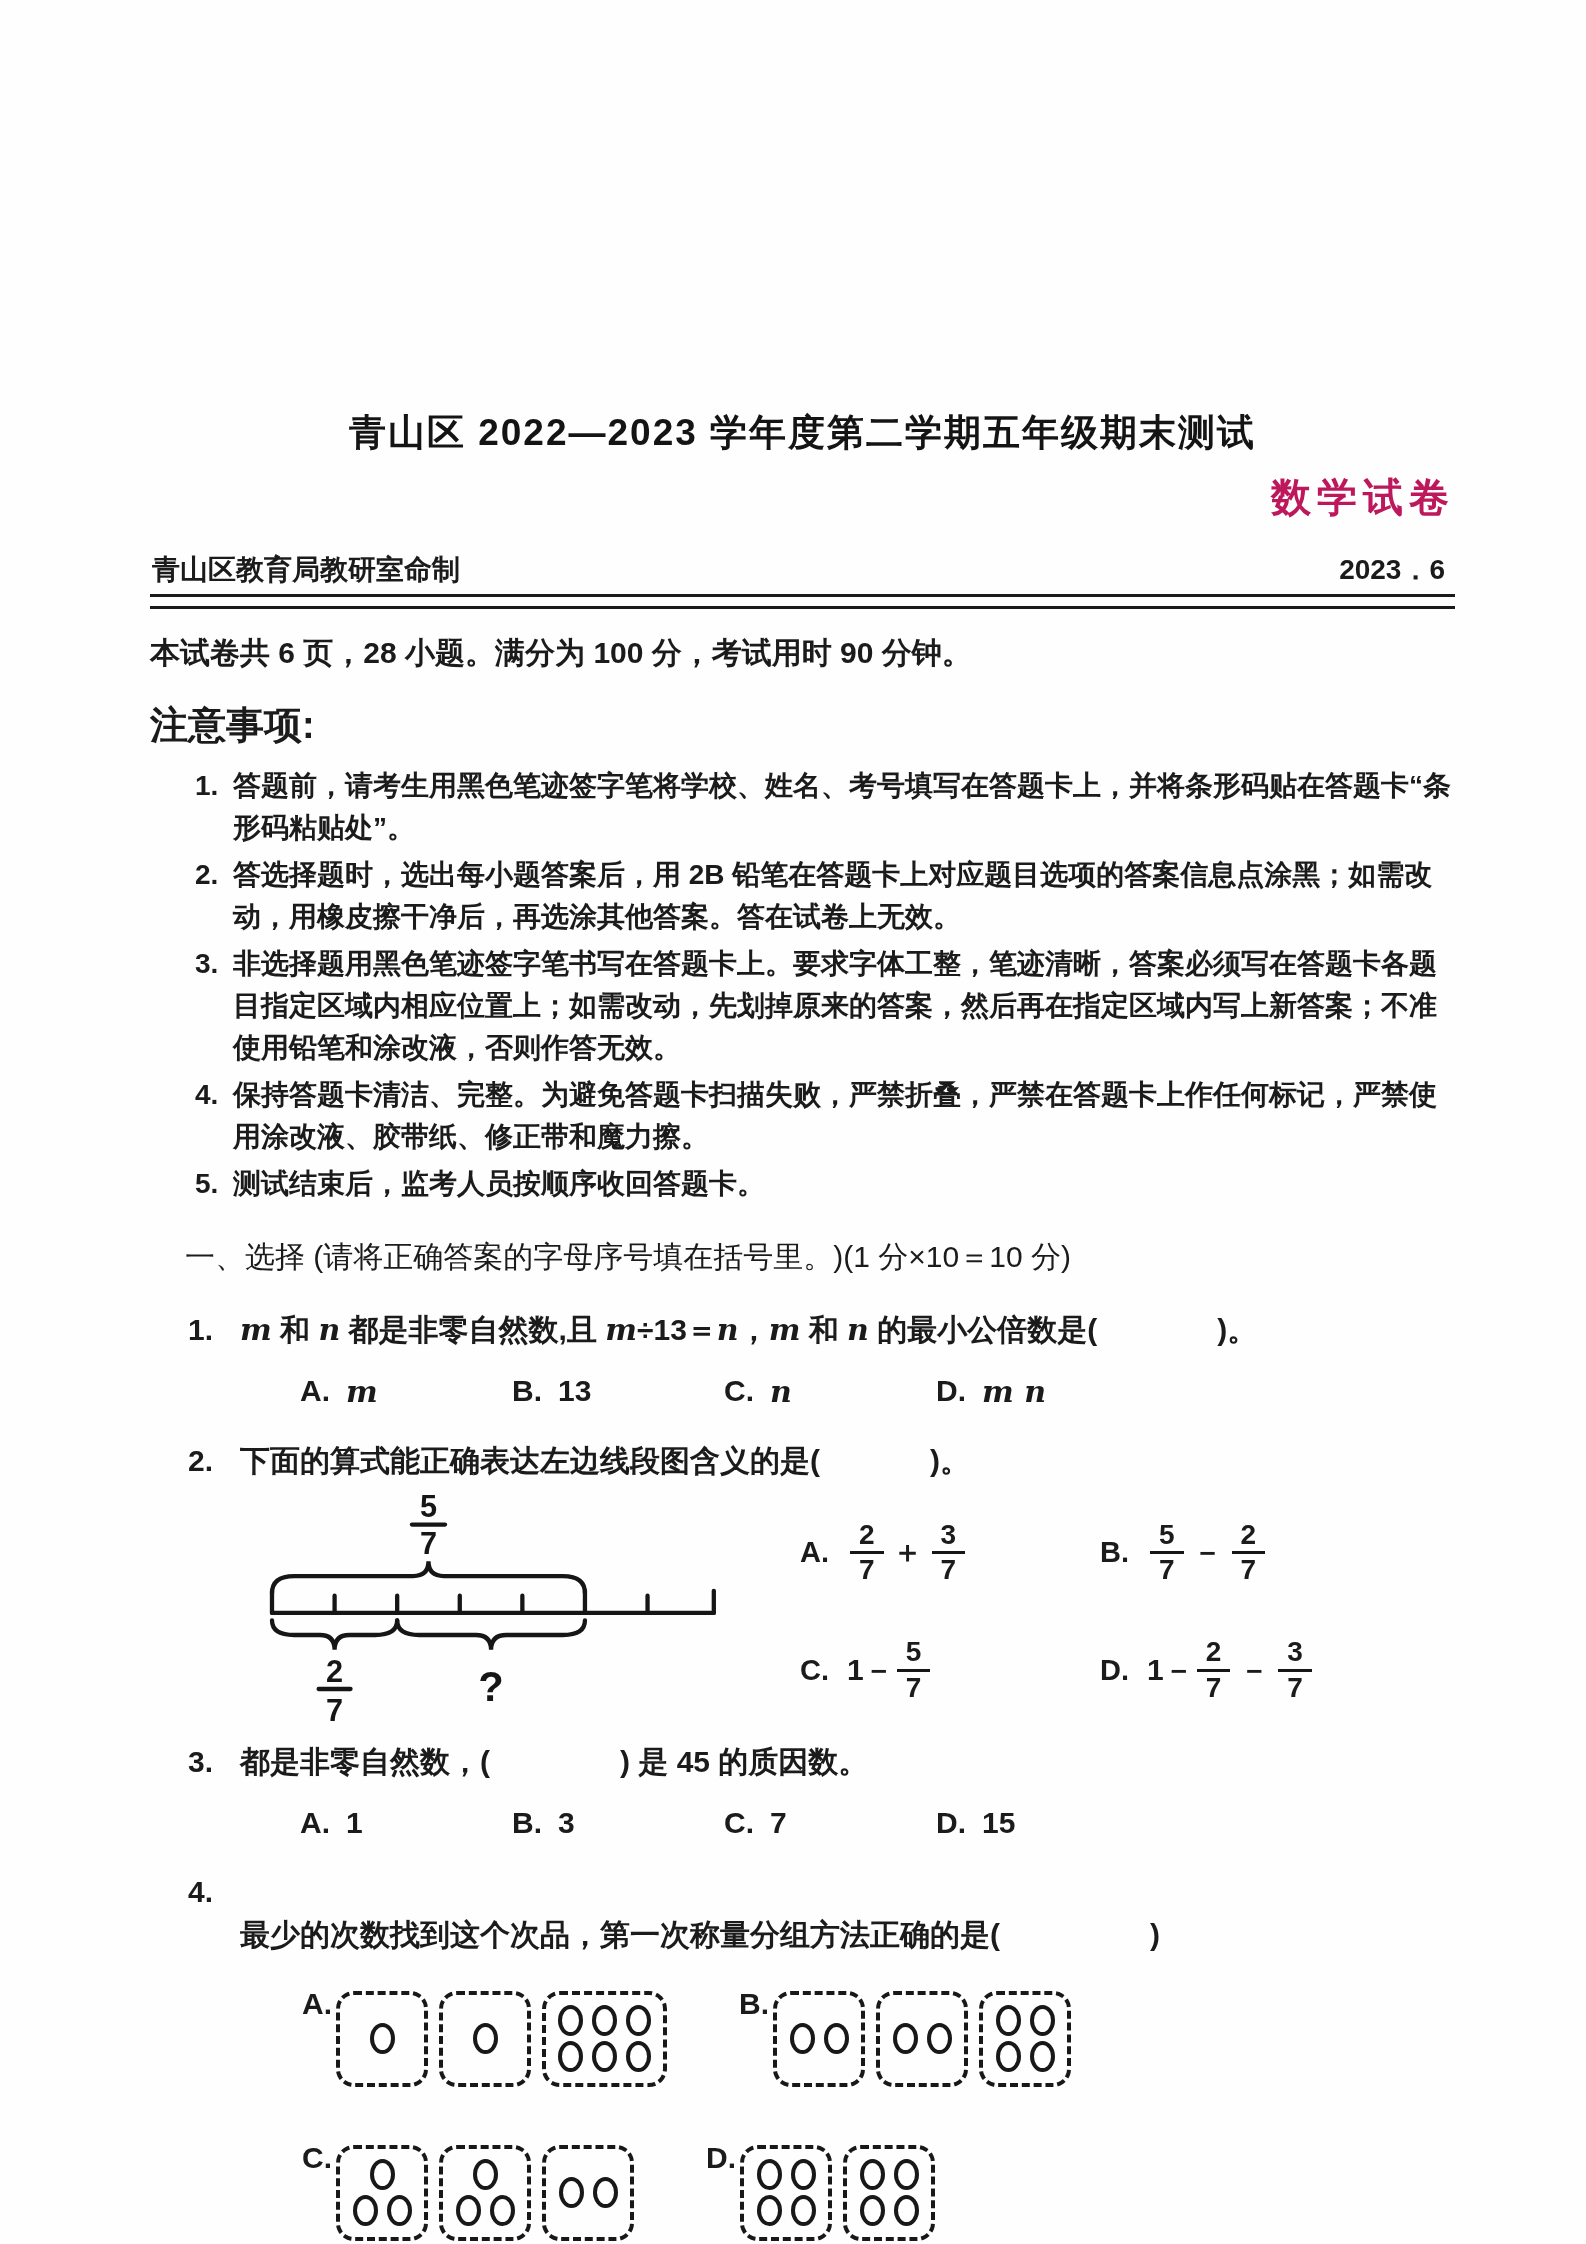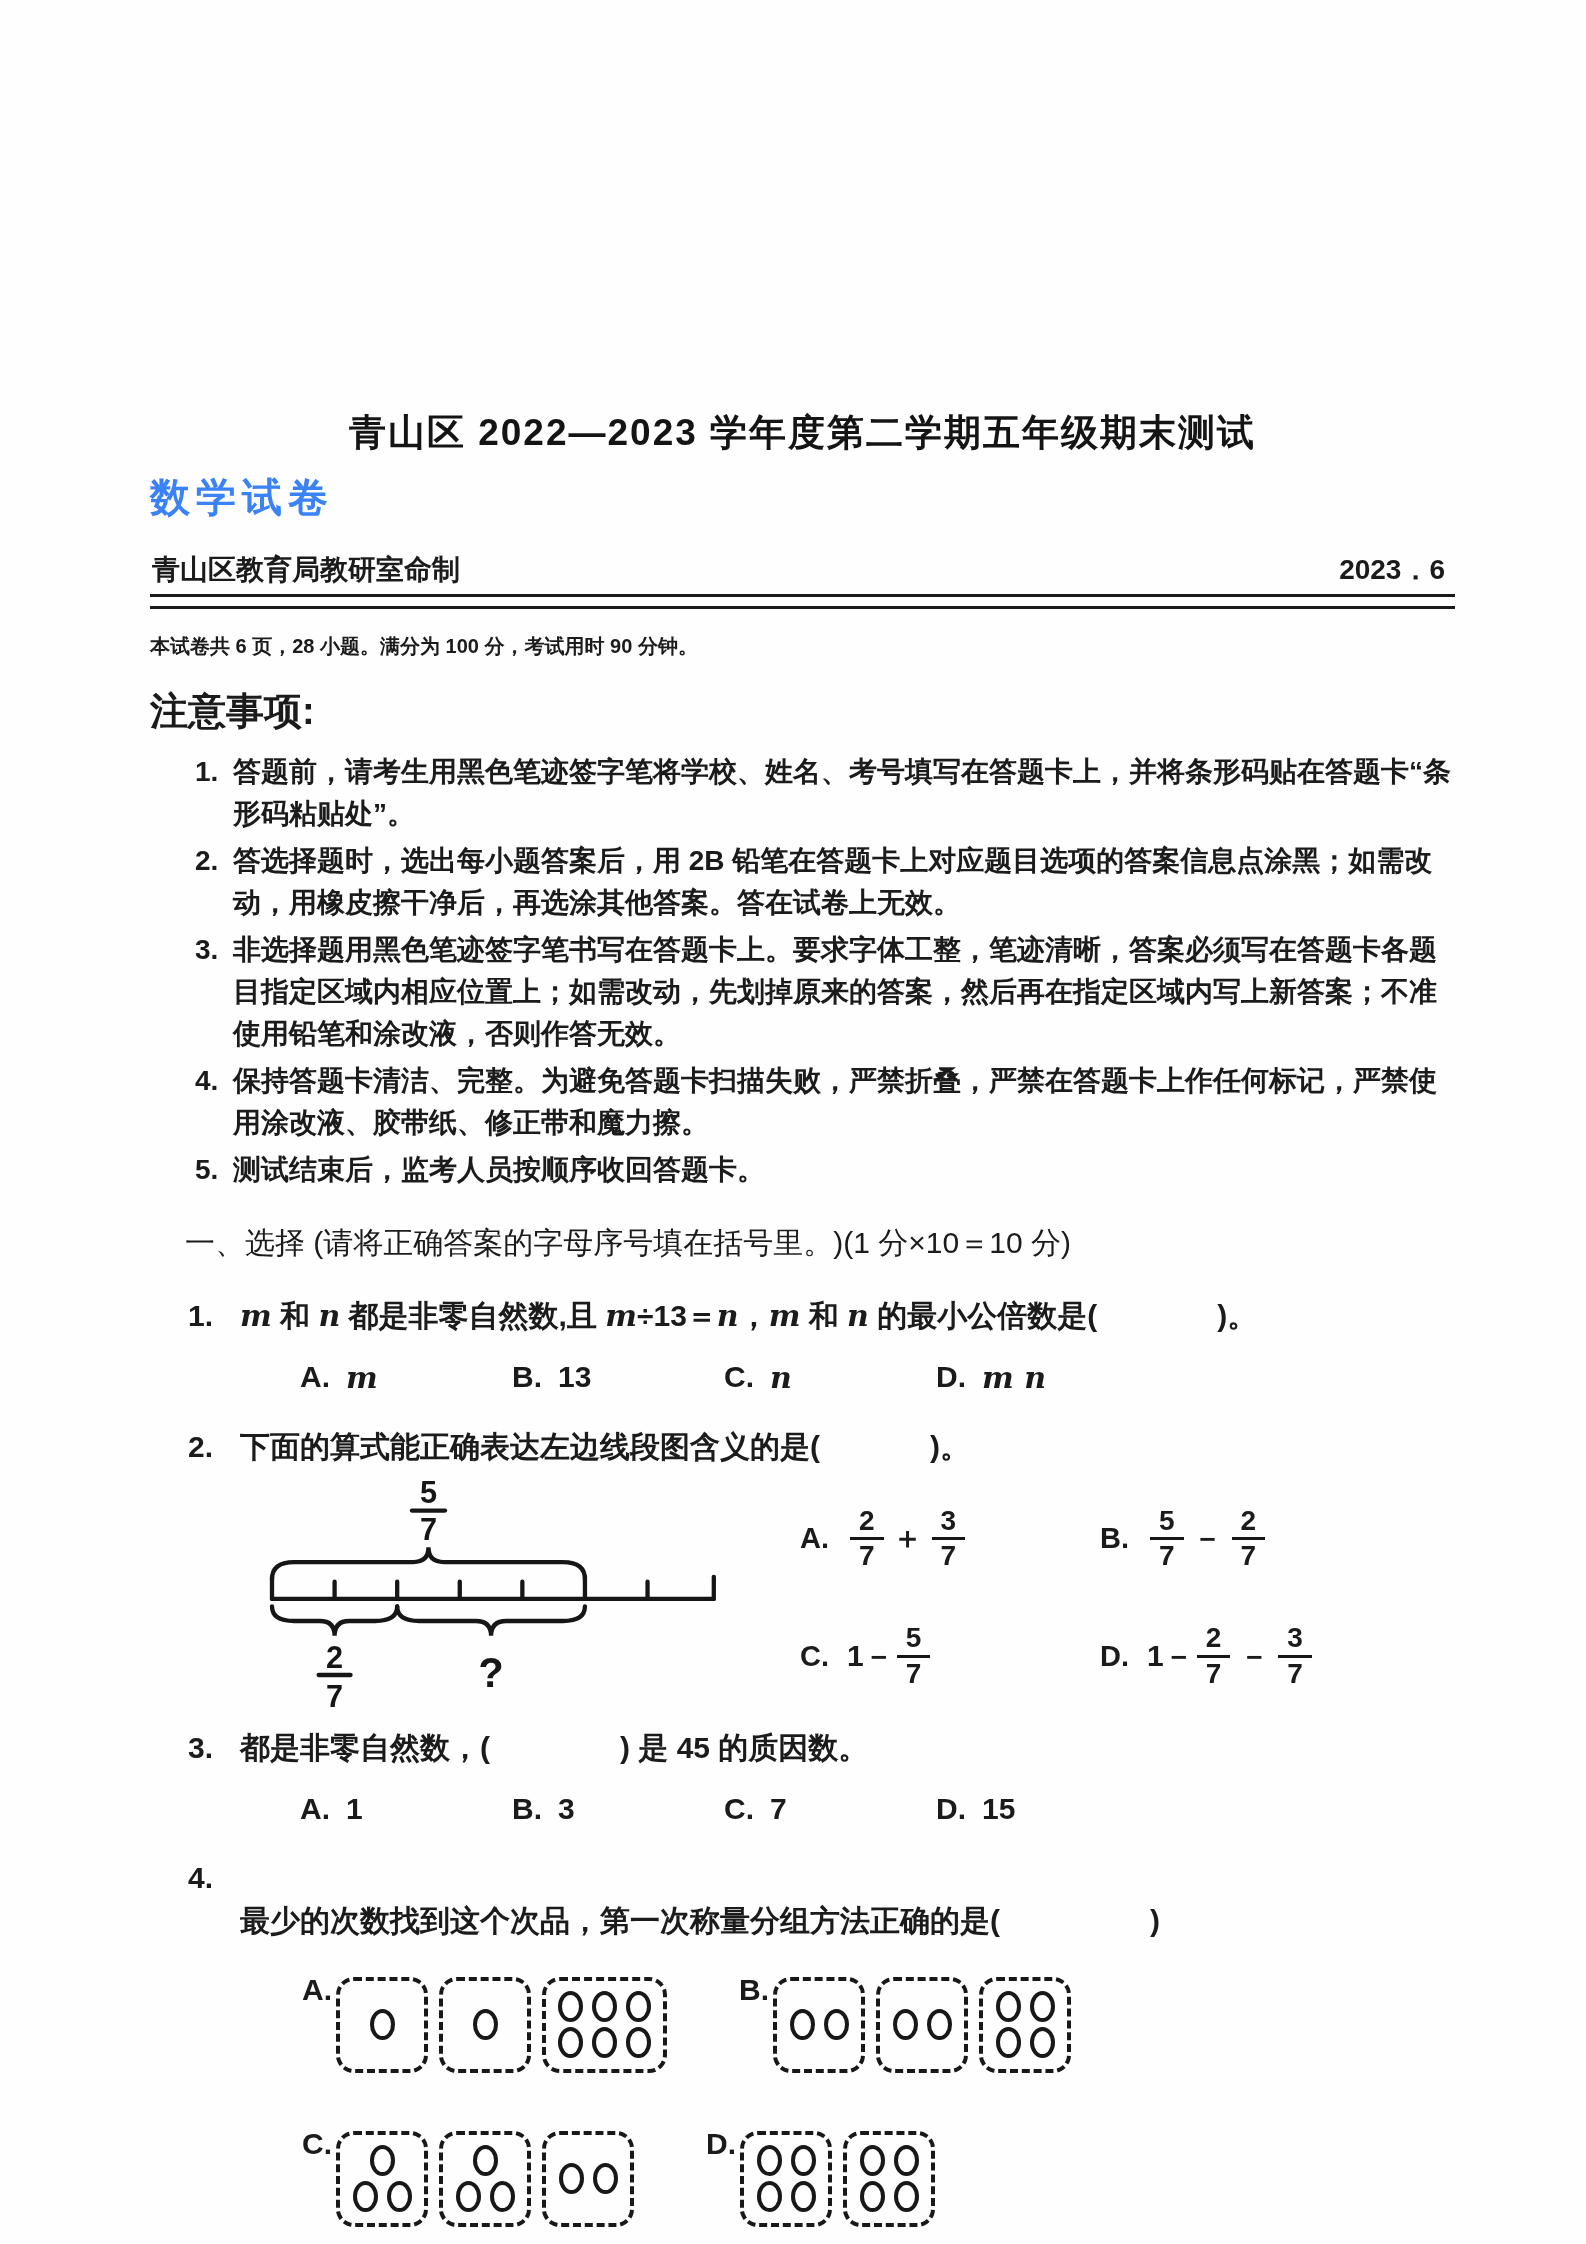--- a/index.html
+++ b/index.html
@@ -10,32 +10,32 @@
     background:#fefefe; overflow:hidden;
   }
   .content { position:absolute; left:150px; right:131px; top:408px; }
 
   
   .exam-title {
     text-align:center; font-size:37px; font-weight:800; letter-spacing:2px;
     color:#141414;
   }
   .exam-subtitle {
-    text-align:left; font-size:40px; font-weight:800; letter-spacing:6px;
-    margin-top:12px; color:#3b82f6;
+    text-align:right; font-size:40px; font-weight:800; letter-spacing:6px;
+    margin-top:12px; color:#be185d;
   }
   .issuer-row {
     display:flex; justify-content:space-between; align-items:flex-end;
     margin-top:26px; padding:0 10px 5px 2px;
     border-bottom:3px solid #1a1a1a;
     font-size:28px; font-weight:800;
   }
   .double-rule { height:3px; background:#1a1a1a; margin-top:9px; }
 
-  .exam-info { margin-top:24px; font-size:20px; font-weight:700; }
+  .exam-info { margin-top:24px; font-size:30px; font-weight:700; }
 
   
   .notes-title { margin-top:26px; font-size:38px; font-weight:800; }
   .notes { margin-top:14px; }
   .note { display:flex; padding-left:45px; margin-bottom:5px;
           font-size:28px; font-weight:700; line-height:1.5; }
   .note-num { flex:none; width:38px; }
   .note-text { flex:1; }
 
   

